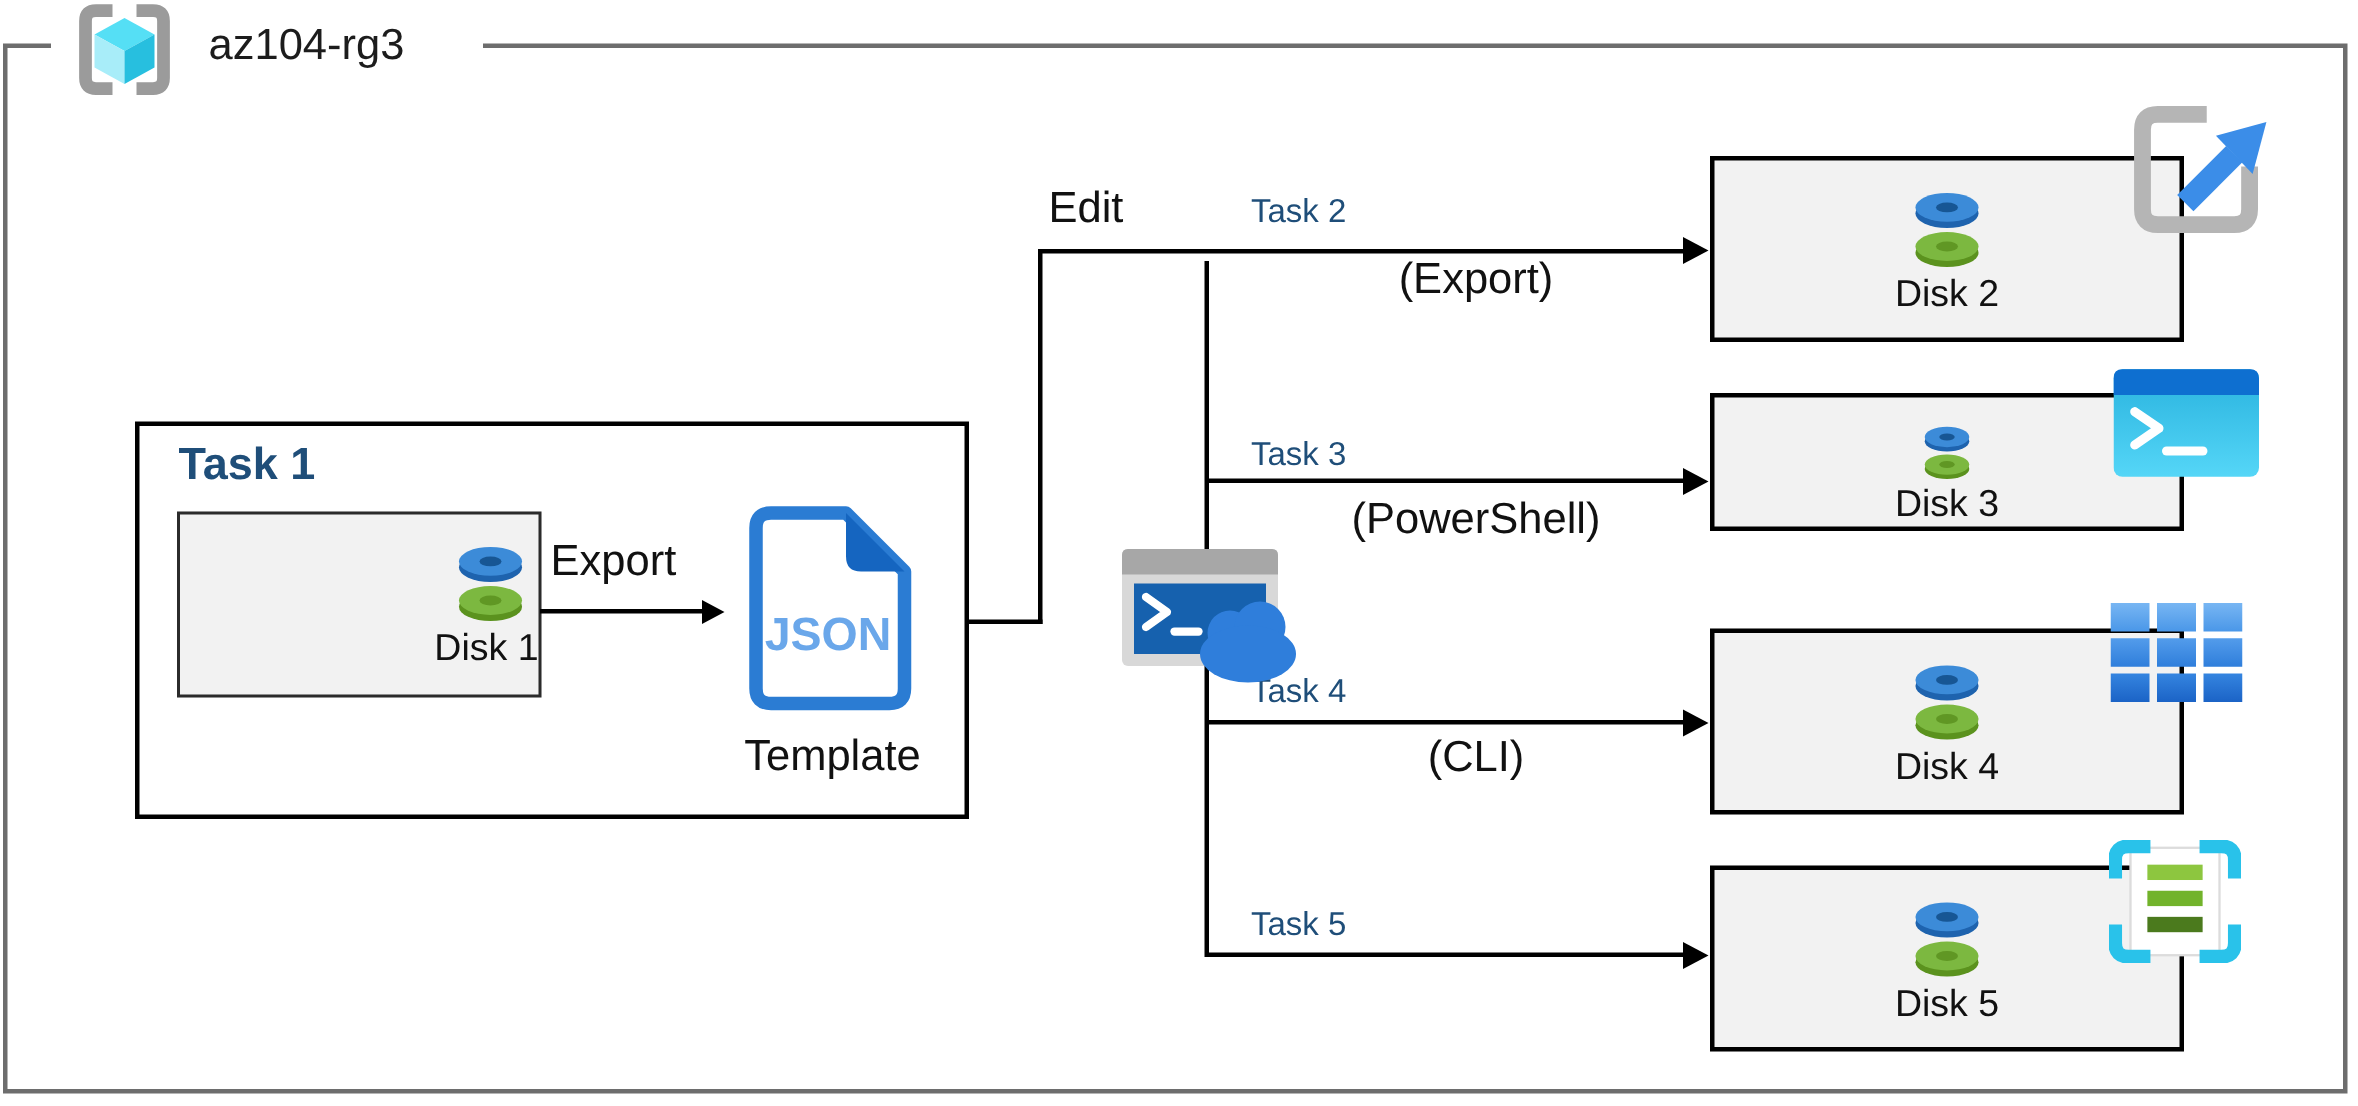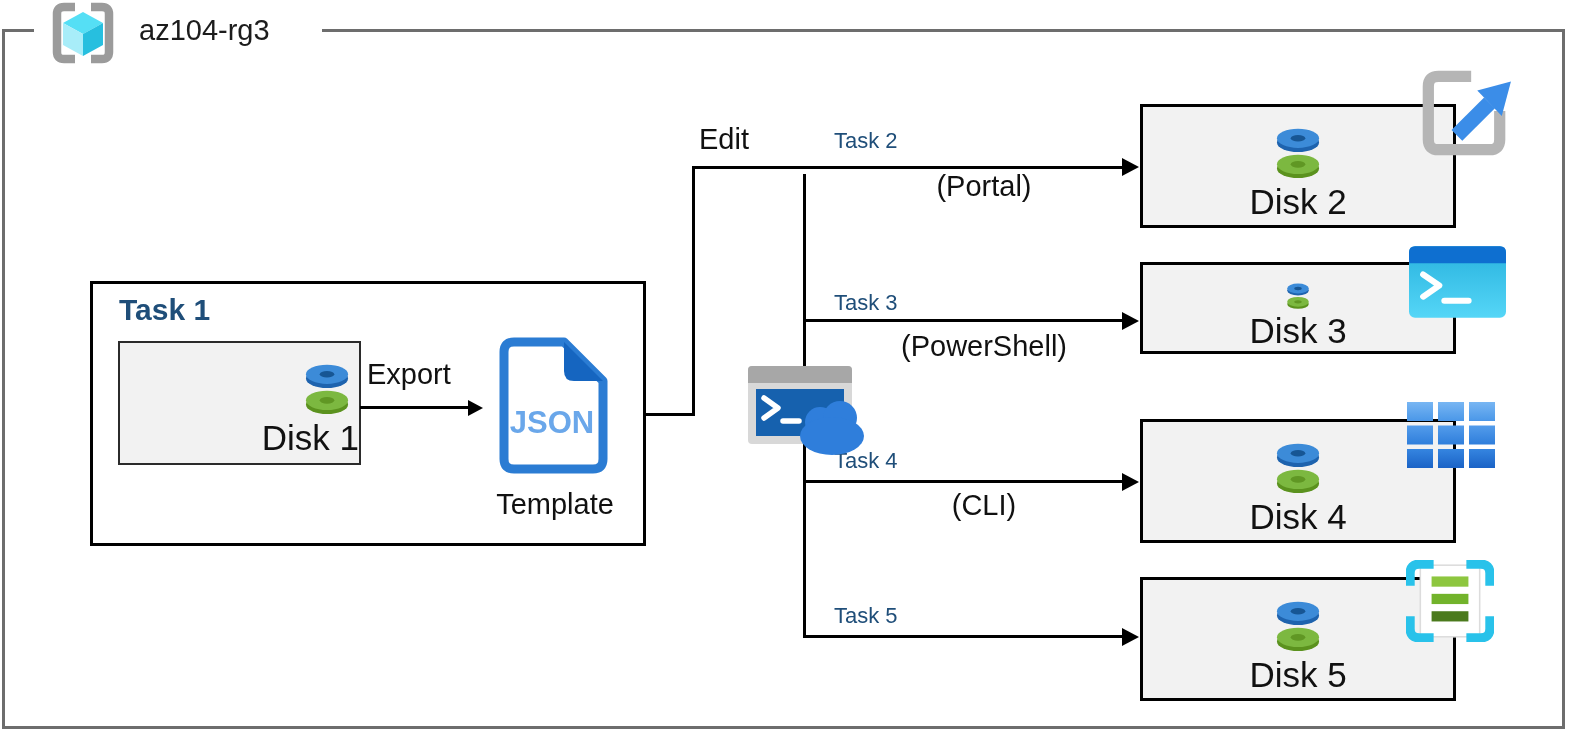--- a/index.html
+++ b/index.html
@@ -12,21 +12,21 @@
   .rg-border{position:absolute;left:2px;top:29px;width:1563px;height:700px;border:3px solid #6d6d6d;box-sizing:border-box;}
   .rg-gap{position:absolute;left:34px;top:26px;width:288px;height:10px;background:#fff;}
   .rg-title{position:absolute;left:139px;top:14px;font-size:29px;color:#1c1c1c;white-space:nowrap;}
   
   .task1-box{position:absolute;left:90px;top:281px;width:556px;height:265px;border:3px solid #000;box-sizing:border-box;background:#fff;}
   .task1-title{position:absolute;left:119px;top:293px;font-size:30px;font-weight:bold;color:#1f4e79;}
   
   .disk-node{position:absolute;background:#f2f2f2;border:3px solid #000;box-sizing:border-box;
     display:flex;flex-direction:column;align-items:center;padding-top:16px;}
   .disk-node.small-border{border-width:2px;border-color:#2b2b2b;align-items:flex-end;}
-  .disk-label{font-size:35px;color:#111;margin-top:1px;}
+  .disk-label{font-size:25px;color:#111;margin-top:1px;}
   .d1{left:118px;top:341px;width:243px;height:124px;}
   .d2{left:1140px;top:104px;width:316px;height:124px;}
   .d3{left:1140px;top:262px;width:316px;height:92px;}
   .d4{left:1140px;top:419px;width:316px;height:124px;}
   .d5{left:1140px;top:577px;width:316px;height:124px;}
   
   .line{position:absolute;background:#000;}
   .arrowhead{position:absolute;width:0;height:0;border-top:9px solid transparent;border-bottom:9px solid transparent;border-left:17px solid #000;}
   .arrowhead.sm{border-top-width:8px;border-bottom-width:8px;border-left-width:15px;}
   
@@ -104,21 +104,21 @@
   <div class="template-label">Template</div>
 
   <div class="line" style="left:644px;top:413px;width:51px;height:3px"></div>
   <div class="line" style="left:692px;top:166px;width:3px;height:250px"></div>
   <div class="free-label" style="left:699px;top:123px">Edit</div>
   <div class="line" style="left:803px;top:174px;width:3px;height:464px"></div>
 
   <div class="line" style="left:692px;top:166px;width:434px;height:3px"></div>
   <div class="arrowhead" style="left:1122px;top:158px"></div>
   <div class="task-label" style="top:128px">Task 2</div>
-  <div class="method-label" style="top:170px">(Portal)</div>
+  <div class="method-label" style="top:170px">(Export)</div>
   <div class="disk-node d2">
     <svg width="64" height="58" viewBox="0 0 70 62">
         <use href="#disk-sym"></use>
       </svg>
     <div class="disk-label">Disk 2</div>
   </div>
   <svg class="abs" style="left:1412px;top:62px" width="102" height="102" viewBox="0 0 100 100">
     <path d="M58 14 H26 Q16 14 16 24 V76 Q16 86 26 86 H76 Q86 86 86 76 V48" fill="none" stroke="#b5b5b5" stroke-width="11"></path>
     <line x1="44" y1="72" x2="76" y2="40" stroke="#3b8de8" stroke-width="15"></line>
     <polygon points="97,19 88,53 64,28" fill="#3b8de8"></polygon>

